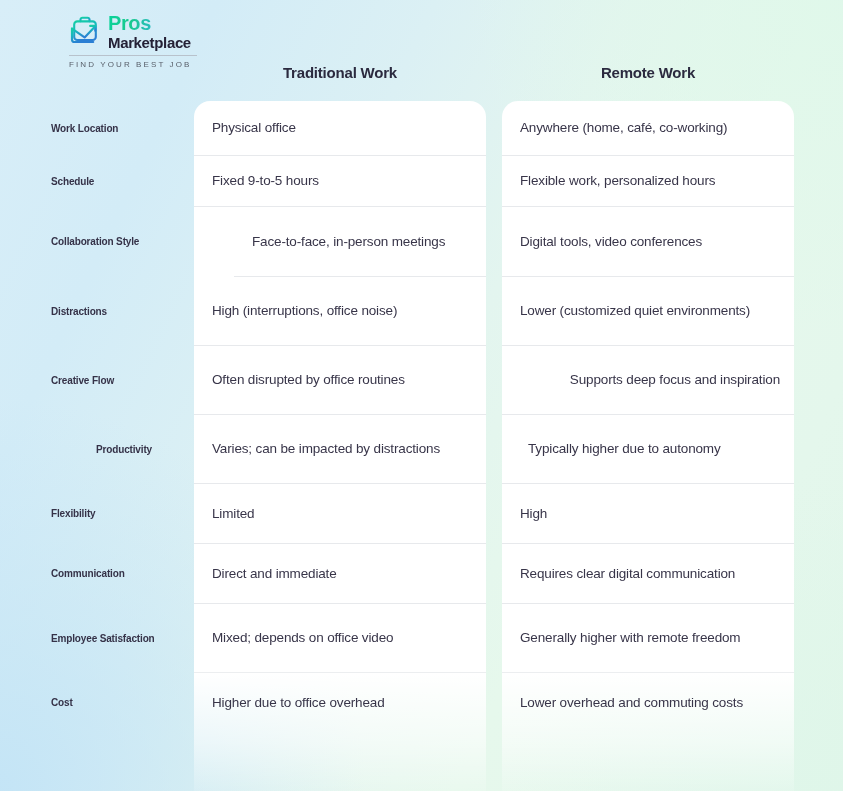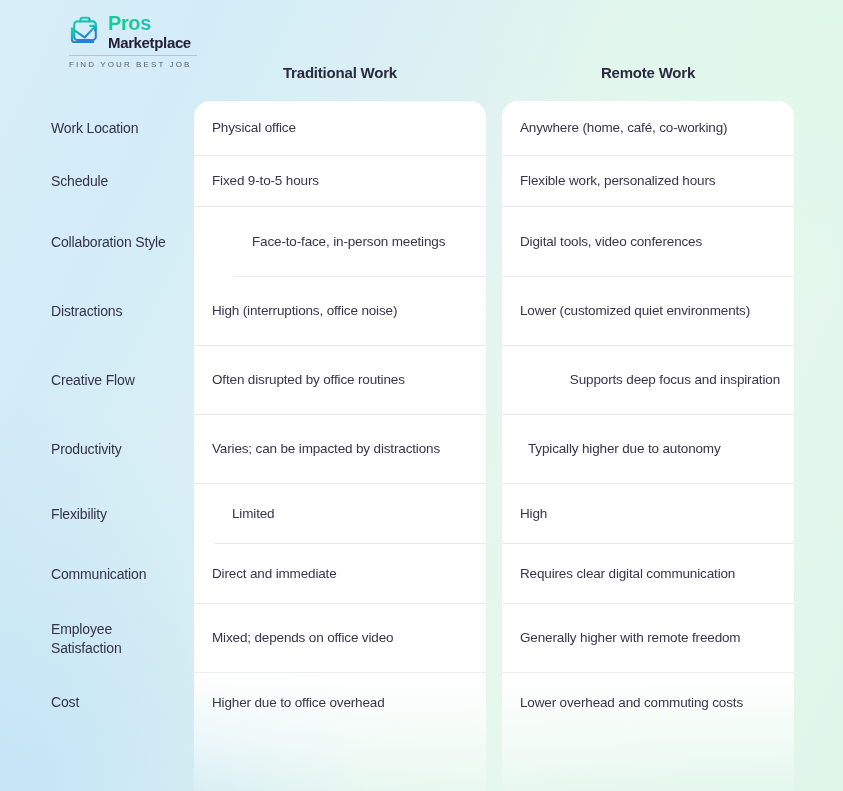--- a/index.html
+++ b/index.html
@@ -155,25 +155,25 @@
   }
   .card .row { padding-left: 18px; }
 
   .label-row {
     display: flex;
     align-items: center;
     padding-left: 51px;
     padding-right: 10px;
   }
   .label-text {
-    font-size: 14px;
+    font-size: 10px;
     color: #353248;
     line-height: 1.35;
     letter-spacing: -0.15px;
-    font-weight: 400;
+    font-weight: 700;
   }
 
   
   .card .row.r9 { border-bottom-color: #eceef0; }
   .card .row.r10 { border-bottom-color: #eef0f1; }
 </style>
 </head>
 <body>
 
 <div class="page">
@@ -224,21 +224,21 @@
       </div>
       <div class="label-row row" style="height:70px;border-bottom:none;">
         <span class="label-text">Collaboration Style</span>
       </div>
       <div class="label-row row" style="height:69px;border-bottom:none;">
         <span class="label-text">Distractions</span>
       </div>
       <div class="label-row row" style="height:69px;border-bottom:none;">
         <span class="label-text">Creative Flow</span>
       </div>
-      <div class="label-row row" style="height:69px;border-bottom:none;">
+      <div class="label-row row" style="height:69px;border-bottom:none;margin-left:45px;">
         <span class="label-text">Productivity</span>
       </div>
       <div class="label-row row" style="height:60px;border-bottom:none;">
         <span class="label-text">Flexibility</span>
       </div>
       <div class="label-row row" style="height:60px;border-bottom:none;">
         <span class="label-text">Communication</span>
       </div>
       <div class="label-row row" style="height:69px;border-bottom:none;">
         <span class="label-text">Employee Satisfaction</span>
@@ -260,21 +260,21 @@
       </div>
       <div class="row r4" style="height:69px;">
         <span class="cell-text">High (interruptions, office noise)</span>
       </div>
       <div class="row r5" style="height:69px;">
         <span class="cell-text">Often disrupted by office routines</span>
       </div>
       <div class="row r6" style="height:69px;">
         <span class="cell-text">Varies; can be impacted by distractions</span>
       </div>
-      <div class="row r7" style="height:60px;margin-left:20px;">
+      <div class="row r7" style="height:60px;">
         <span class="cell-text">Limited</span>
       </div>
       <div class="row r8" style="height:60px;">
         <span class="cell-text">Direct and immediate</span>
       </div>
       <div class="row r9" style="height:69px;">
         <span class="cell-text">Mixed; depends on office video</span>
       </div>
       <div class="row r10" style="height:59px;border-bottom:none;">
         <span class="cell-text">Higher due to office overhead</span>

